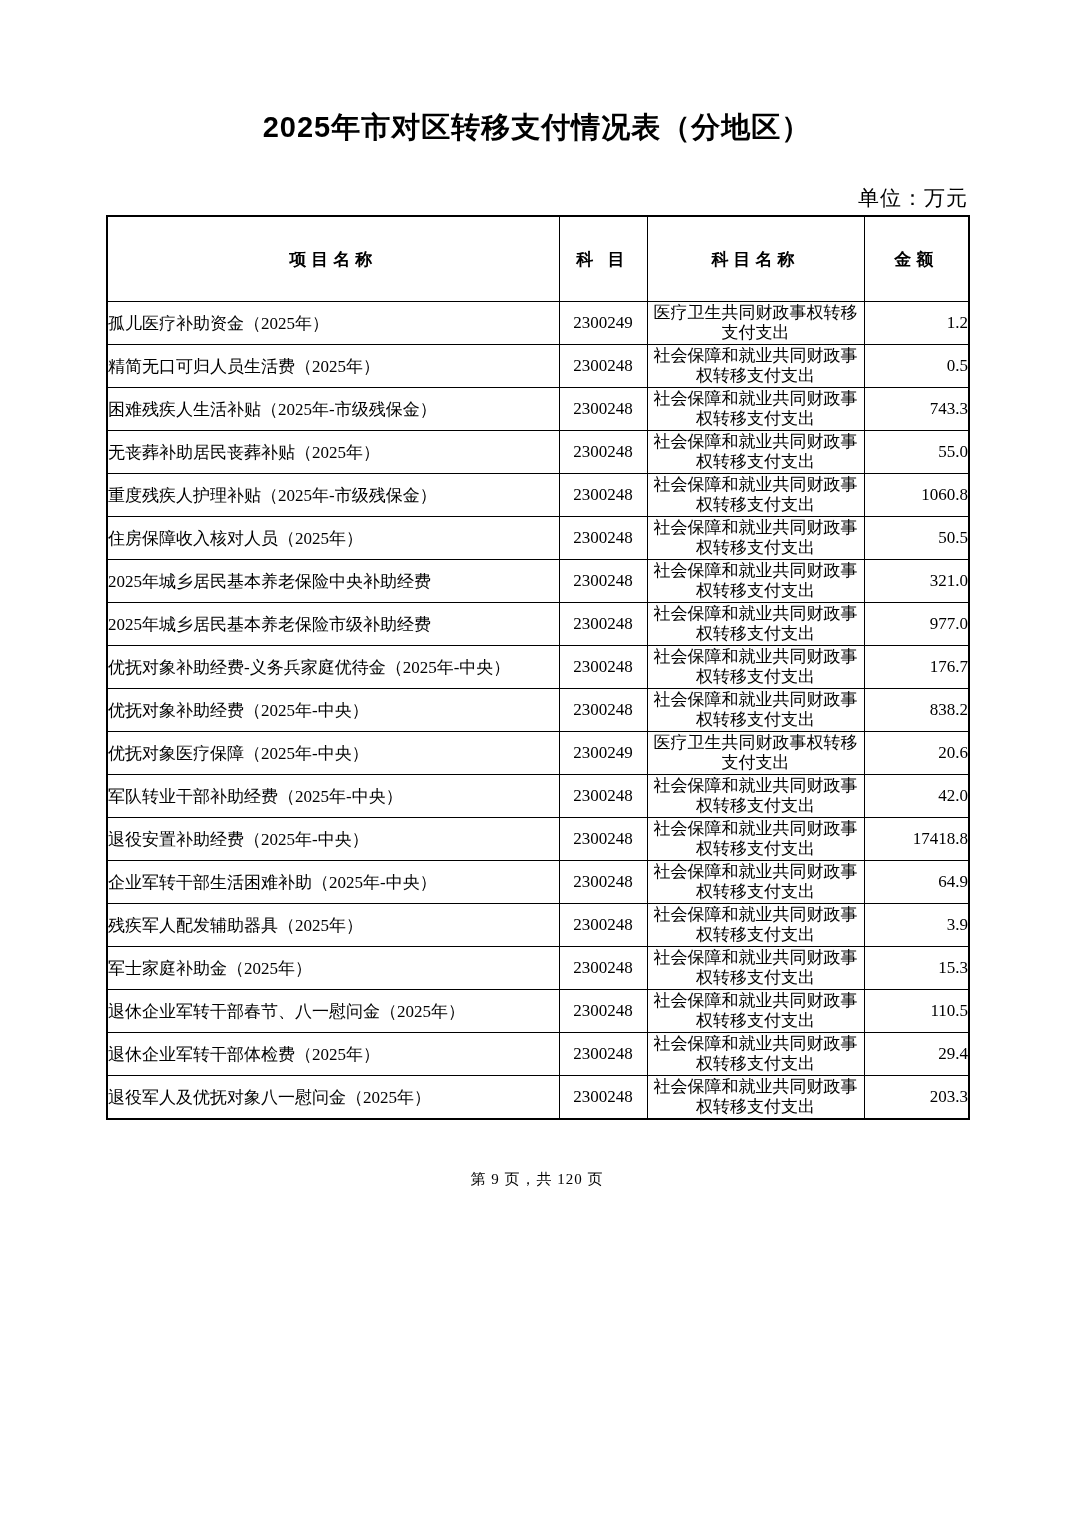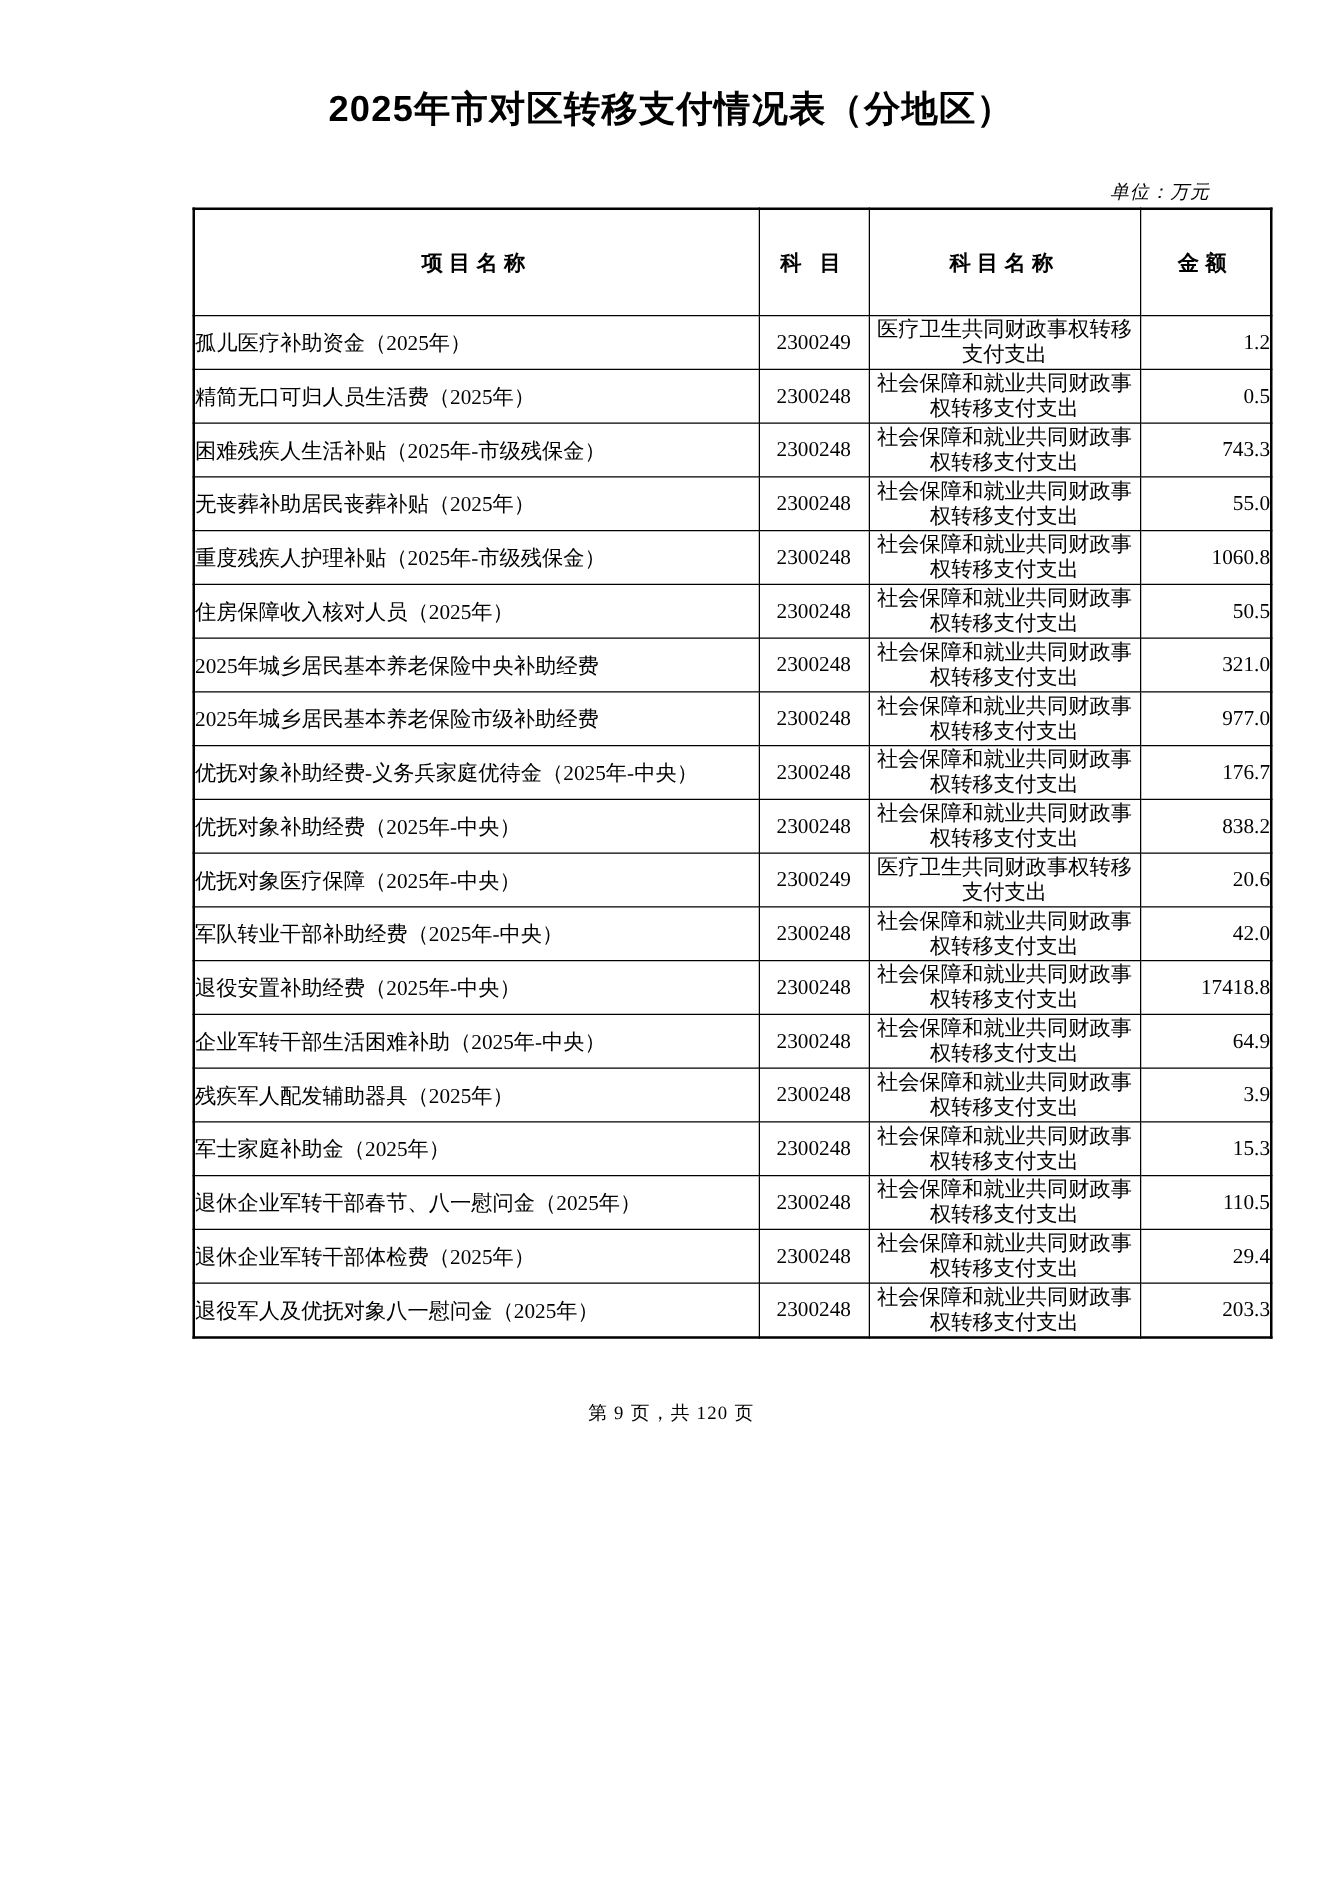--- a/index.html
+++ b/index.html
@@ -11,45 +11,43 @@
     width: 1074px;
     height: 1520px;
     background: #ffffff;
     color: #000000;
     font-family: "Liberation Serif", "DejaVu Serif", serif;
     position: relative;
     overflow: hidden;
   }
   .doc-title {
     margin: 0;
-    padding-top: 68px;
+    padding-top: 108px;
     text-align: center;
     font-family: "Liberation Sans", "DejaVu Sans", sans-serif;
     font-weight: 700;
     font-size: 29px;
     letter-spacing: 1px;
   }
   .content {
     width: 862px;
     margin: 0 auto;
   }
   .unit-label {
     text-align: right;
     margin-top: 36px;
     margin-bottom: 3px;
-    font-size: 15px;
+    font-size: 21px;
     letter-spacing: 1px;
-    font-style: italic;
   }
   table.payments {
     border-collapse: collapse;
     width: 862px;
     table-layout: fixed;
     border: 2px solid #000;
-    margin-left: 48px;
   }
   table.payments th,
   table.payments td {
     border: 1px solid #000;
     padding: 0;
     overflow: hidden;
   }
   table.payments th {
     height: 84px;
     font-family: "Liberation Sans", "DejaVu Sans", sans-serif;

